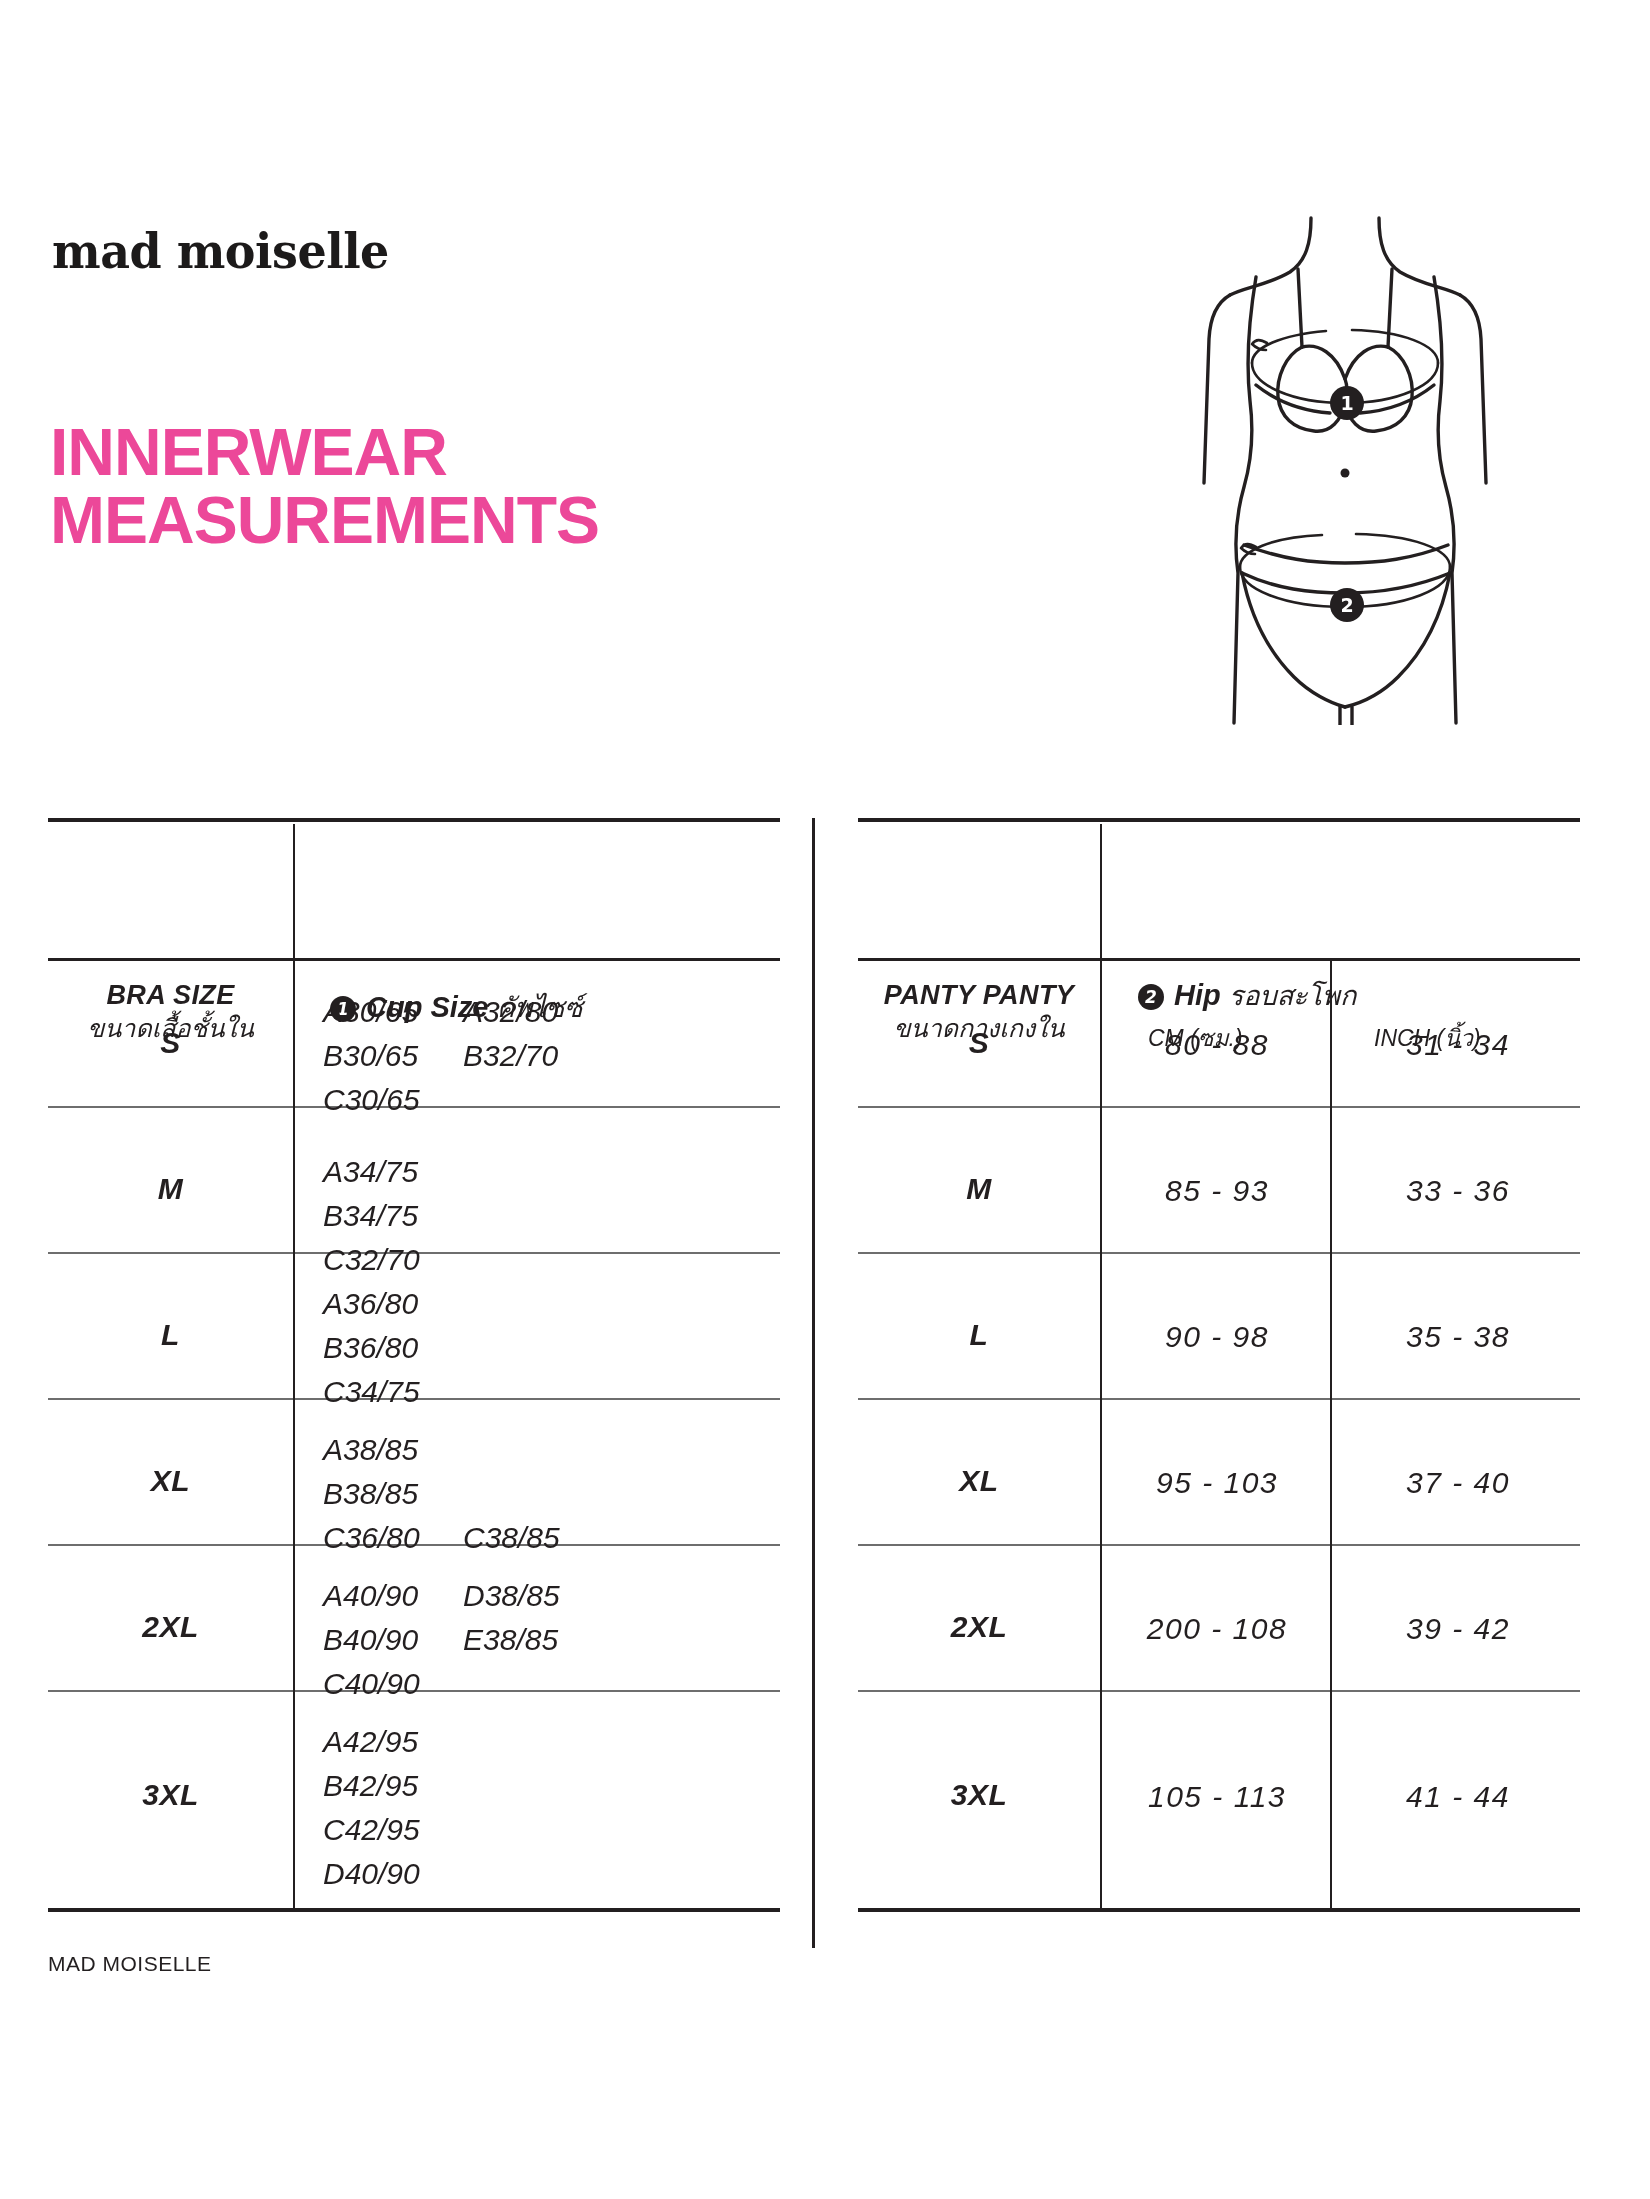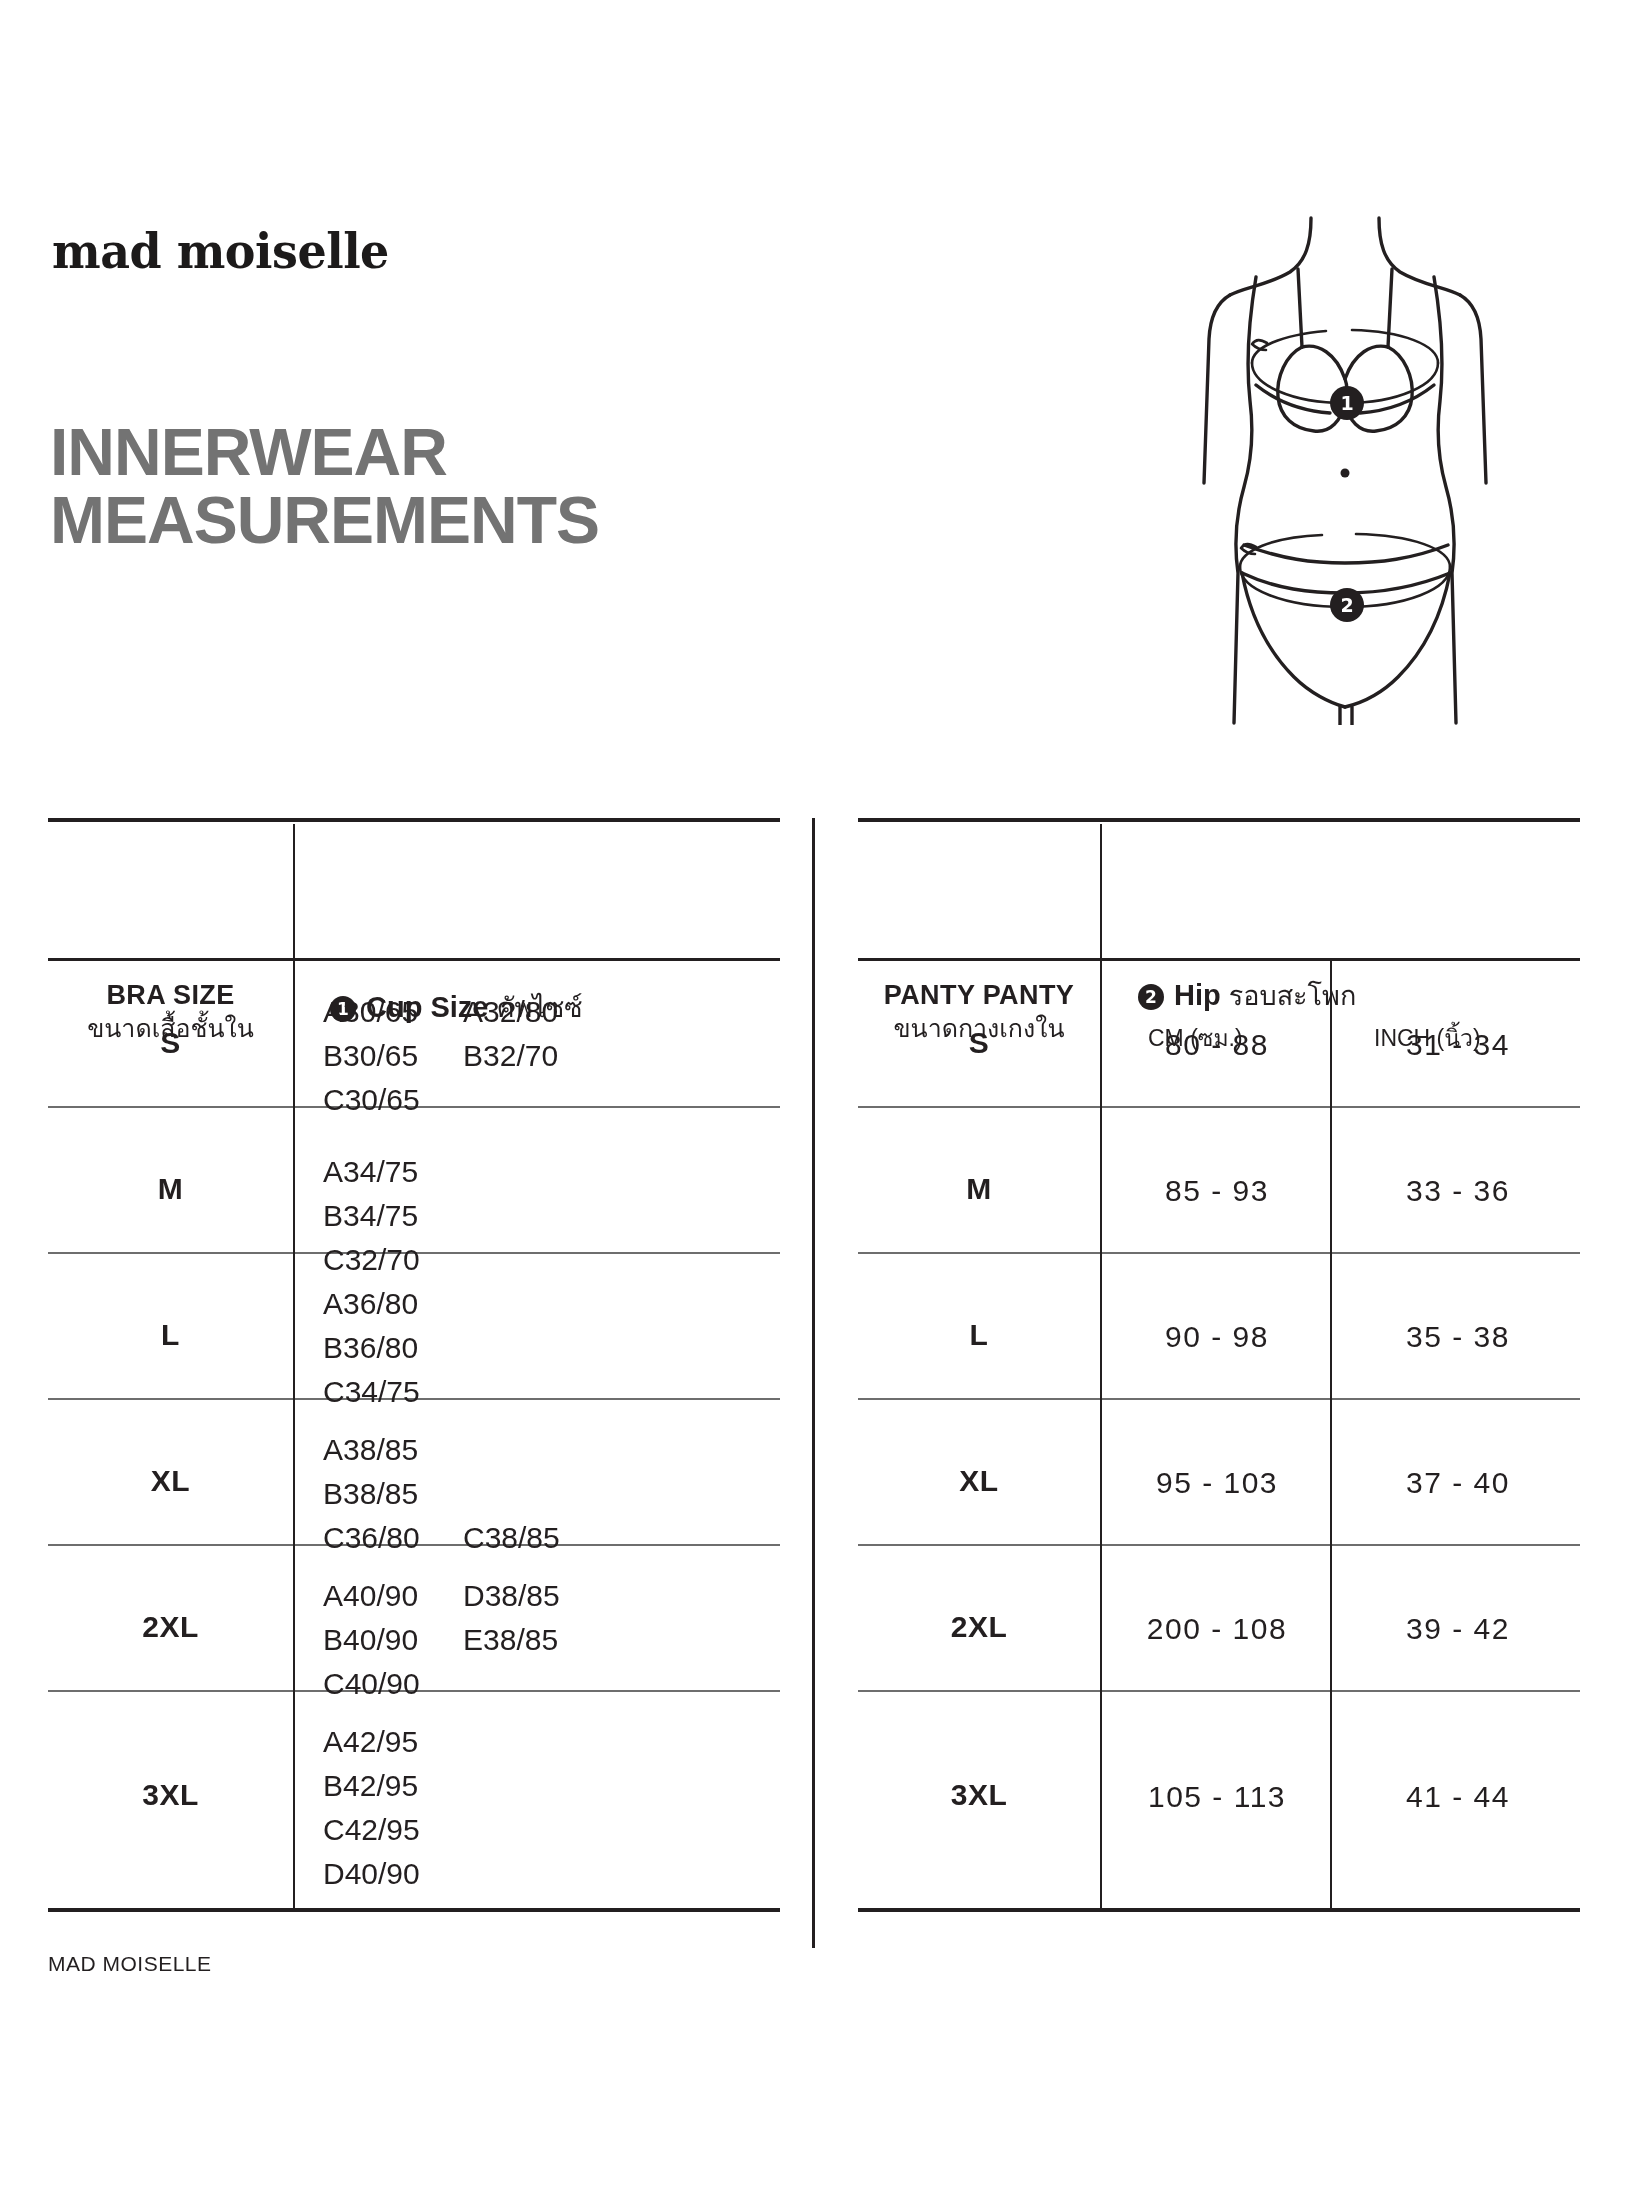--- a/index.html
+++ b/index.html
@@ -26,38 +26,38 @@
     transform-origin:left top;
   }
 
   
   .headline {
     position:absolute; left:50px; top:418px;
     font-weight:700;
     font-size:66px;
     line-height:68px;
     letter-spacing:-1px;
-    color:#737373;
+    color:#ec4899;
   }
   .headline .l2 { display:block; }
   .subtitle {
     position:absolute; left:50px; top:600px;
     font-size:41px;
     line-height:48px;
     font-weight:400;
     color:#231f20;
     white-space:nowrap;
   }
 
   
   .figure { position:absolute; left:1190px; top:215px; width:310px; height:510px; }
   .figure svg { display:block; width:100%; height:100%; }
 
   
-  .tables { position:absolute; left:0; top:0; width:1650px; height:2199px; }
+  .tables { position:absolute; left:0; top:0; width:1650px; height:2199px;font-style:italic; }
 
   .tbl { position:absolute; top:818px; }
   .tbl.left  { left:48px;  width:732px; }
   .tbl.right { left:858px; width:722px; }
 
   .rule-top    { position:absolute; left:0; right:0; height:4px; background:#231f20; }
   .rule-head   { position:absolute; left:0; right:0; height:3px; background:#231f20; }
   .rule-row    { position:absolute; left:0; right:0; height:2px; background:#6e6e6e; }
   .rule-bottom { position:absolute; left:0; right:0; height:4px; background:#231f20; }
 

